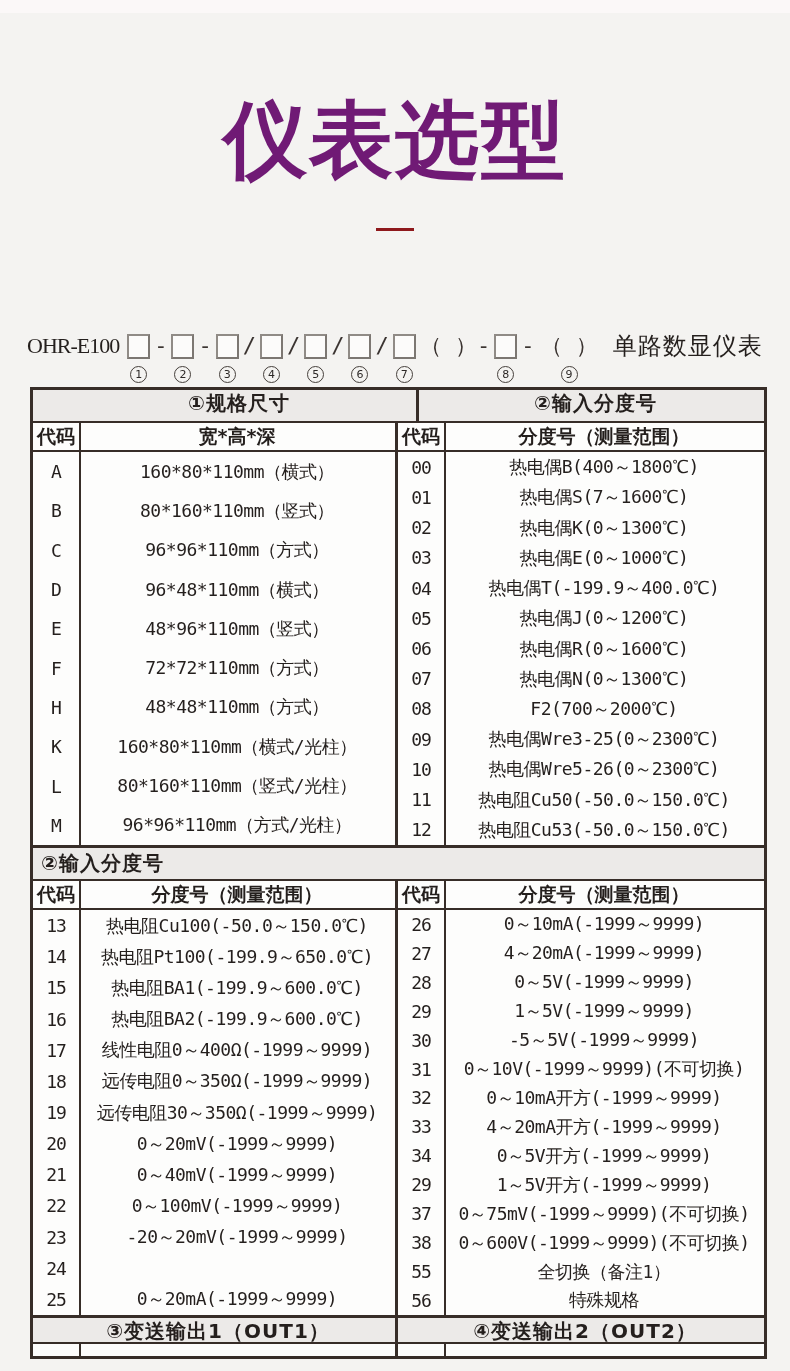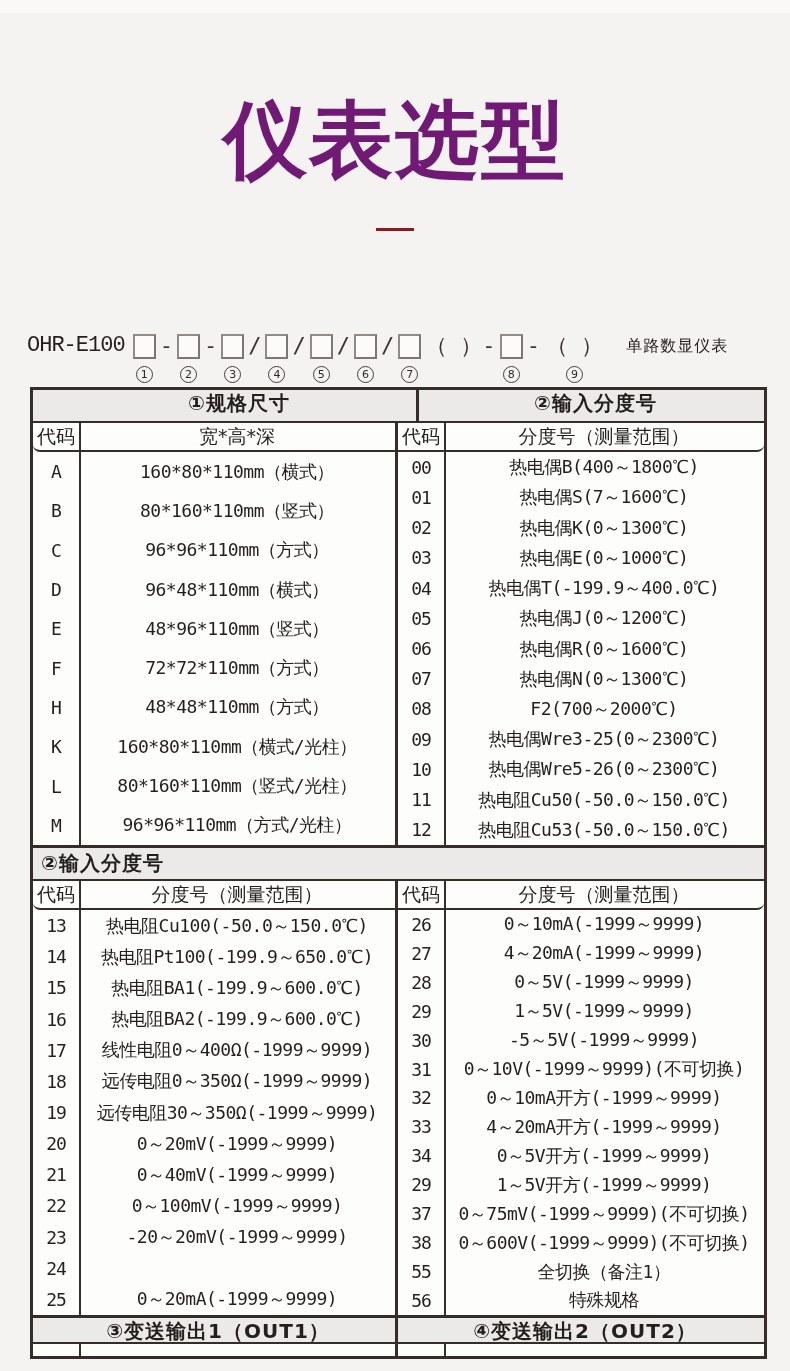--- a/index.html
+++ b/index.html
@@ -13,41 +13,41 @@
   }
   *{box-sizing:border-box;margin:0;padding:0;}
   html,body{width:790px;height:1371px;overflow:hidden;}
   body{background:var(--page-bg);font-family:var(--sans);color:var(--ink);}
   .top-strip{height:13px;background:#fbf8f8;}
   .title{margin-top:85px;text-align:center;font-size:84px;line-height:1;font-weight:bold;color:#701a75;letter-spacing:2px;}
   .title-underline{width:38px;height:3px;background:#8e181c;margin:46px auto 0;}
 
   
   .model-line{margin:100px 0 0 27px;display:flex;align-items:flex-start;white-space:nowrap;}
-  .model-prefix{font-family:Liberation Mono, monospace;font-size:22px;line-height:30px;letter-spacing:-1px;margin-right:7px;}
+  .model-prefix{font-family:Liberation Serif, serif;font-size:22px;line-height:30px;letter-spacing:-1px;margin-right:7px;}
   .tokens{display:inline-flex;align-items:flex-start;}
   .token{display:inline-flex;flex-direction:column;align-items:center;margin:0 1px;}
   .token .top{height:30px;display:flex;align-items:center;}
   .code-box{display:inline-block;width:23px;height:25px;border:2px solid #908b86;background:#fcfbfa;border-bottom-color:#7c7772;border-right-color:#7c7772;}
   .sep{font-family:var(--mono);font-size:22px;color:#3a3330;padding:0 2px;line-height:30px;}
   .mark{margin-top:5px;width:17px;height:17px;border:1px solid #453f3b;border-radius:50%;
         display:flex;align-items:center;justify-content:center;font-size:11px;line-height:1;color:#2c2826;
         font-family:var(--sans);}
-  .model-suffix{font-size:16px;line-height:30px;margin-left:20px;letter-spacing:1px;font-family:Liberation Serif, serif;}
+  .model-suffix{font-size:24px;line-height:30px;margin-left:12px;letter-spacing:1px;font-family:Liberation Serif, serif;}
 
   
   .spec-table{width:737px;margin:4px 0 0 30px;border:3px solid var(--bd);background:var(--cell-bg);}
   .band{display:flex;}
   .sec-header{background:var(--hdr-bg);border-bottom:2px solid var(--bd);}
   .sec-header .sec-title{font-size:20px;font-weight:bold;display:flex;align-items:center;padding-left:8px;letter-spacing:1px;}
   .band + .sec-header{border-top:3px solid var(--bd);}
   .h1row{height:33px;padding-left:21px;}
   .h2row{height:36px;}
   .h3row{height:29px;}
-  .col-header{height:29px;border-bottom:2px solid var(--bd);font-weight:normal;font-size:19px;border-radius:7px;}
+  .col-header{height:29px;border-bottom:2px solid var(--bd);font-weight:bold;font-size:19px;}
   .half{display:flex;flex-direction:column;}
   .hl{width:365px;border-right:3px solid var(--bd);}
   .hr{flex:1;}
   .ruled{position:relative;}
   .ruled::before{content:"";position:absolute;left:46px;top:0;bottom:0;width:2px;background:var(--bd);}
   .cols{flex-direction:row;align-items:center;}
   .cols .code,.row .code{width:46px;flex:0 0 46px;text-align:center;}
   .cols .desc,.row .desc{flex:1;white-space:nowrap;text-align:center;}
   .rows{justify-content:flex-start;}
   .row{flex:1;display:flex;align-items:center;font-family:var(--mono);font-size:18px;}

